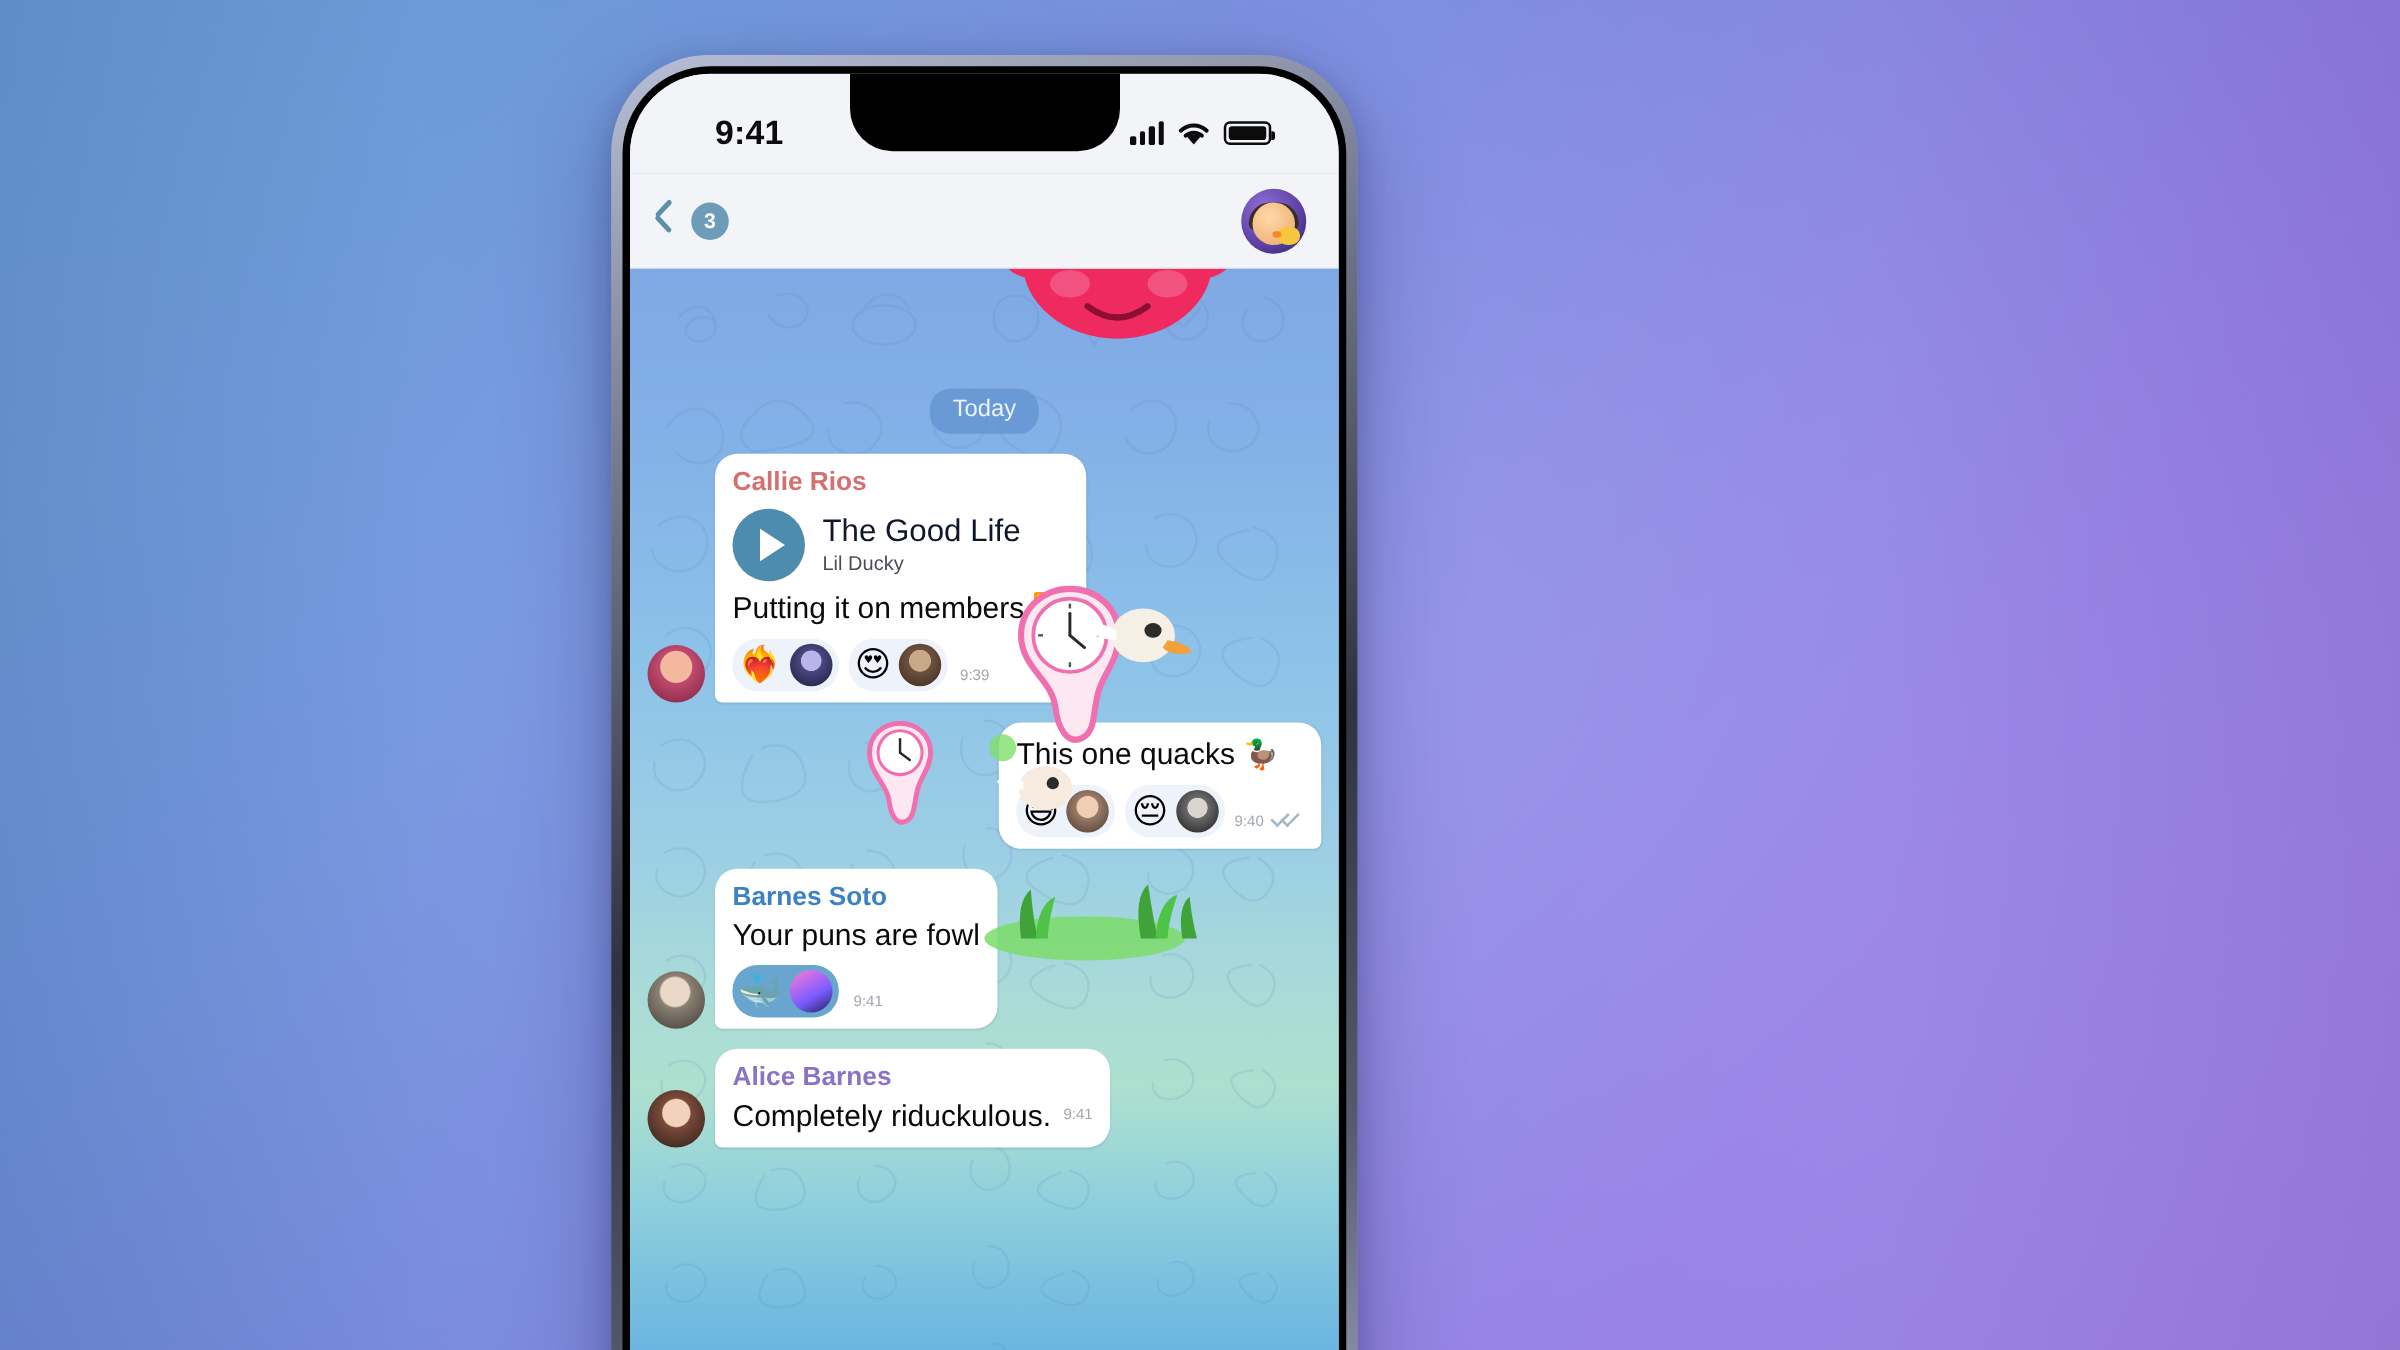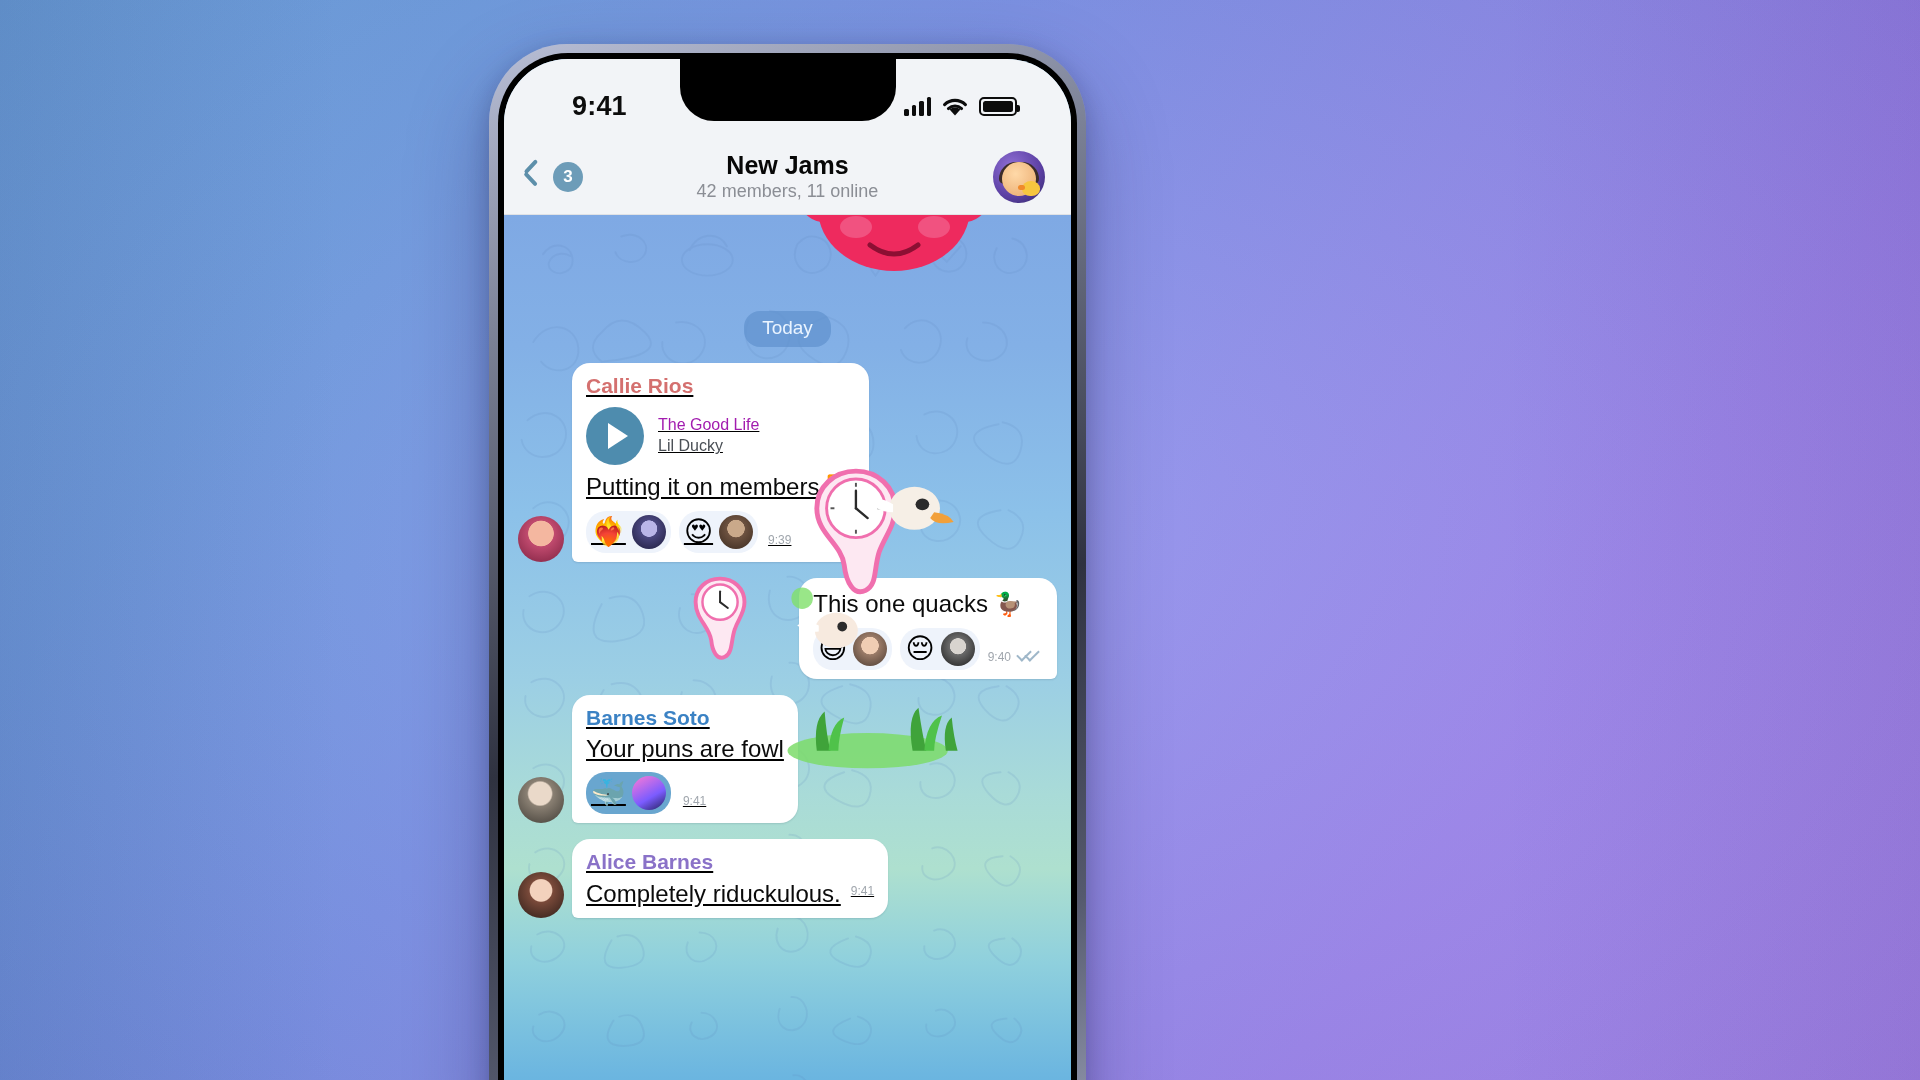--- a/index.html
+++ b/index.html
@@ -201,41 +201,41 @@
     flex: 0 0 auto; margin-right: 8px; overflow: hidden; position: relative;
   }
   .bubble {
     background: #fff;
     border-radius: 18px;
     padding: 10px 14px 9px;
     position: relative;
     max-width: 380px;
     box-shadow: 0 1px 2px rgba(20,40,70,.13);
   }
-  .bubble.in { border-bottom-left-radius: 6px; text-decoration: underline; }
+  .bubble.in { border-bottom-left-radius: 6px; }
   .bubble.out { border-bottom-right-radius: 6px; background: #fff; }
   .sender { font-size: 21px; font-weight: bold; line-height: 1.25; margin-bottom: 2px; }
   .msg-text { font-size: 24px; color: #0b0b0b; line-height: 1.3; }
   .meta-time { font-size: 12px; color: #a0a6ad; }
 
   
   .music { display: flex; align-items: center; gap: 14px; margin: 8px 0 6px; }
   .play-btn {
     width: 58px; height: 58px; border-radius: 50%;
     background: #4e8cae; flex: 0 0 auto;
     display: flex; align-items: center; justify-content: center;
     cursor: pointer;
   }
   .play-btn .tri {
     width: 0; height: 0; margin-left: 5px;
     border-left: 20px solid #fff;
     border-top: 13px solid transparent;
     border-bottom: 13px solid transparent;
   }
-  .track-title { font-size: 16px; color: #a21caf; line-height: 1.2; }
+  .track-title { font-size: 25px; color: #0f172a; line-height: 1.2; }
   .track-artist { font-size: 16px; color: #4a4f55; line-height: 1.3; margin-top: 2px; }
 
   
   .reactions { display: flex; align-items: center; gap: 8px; margin-top: 8px; }
   .reaction {
     display: flex; align-items: center; gap: 6px;
     background: #eef3fb;
     border-radius: 20px;
     padding: 4px 5px;
     cursor: pointer;
@@ -298,24 +298,20 @@
           <div id="battery">
               <span></span>
             </div>
         </div>
       </div>
 
       <div id="navbar">
         <div id="nav-back">
           <div id="chevron-left"></div>
           <div id="unread-badge">3</div>
-        </div>
-        <div id="nav-center">
-          <div id="nav-title">New Jams</div>
-          <div id="nav-subtitle">42 members, 11 online</div>
         </div>
         <div id="nav-avatar">
           <div class="av-hair"></div>
           <div class="av-face"></div>
           <div class="av-duck"></div>
         </div>
       </div>
 
       <div id="chat">
 

